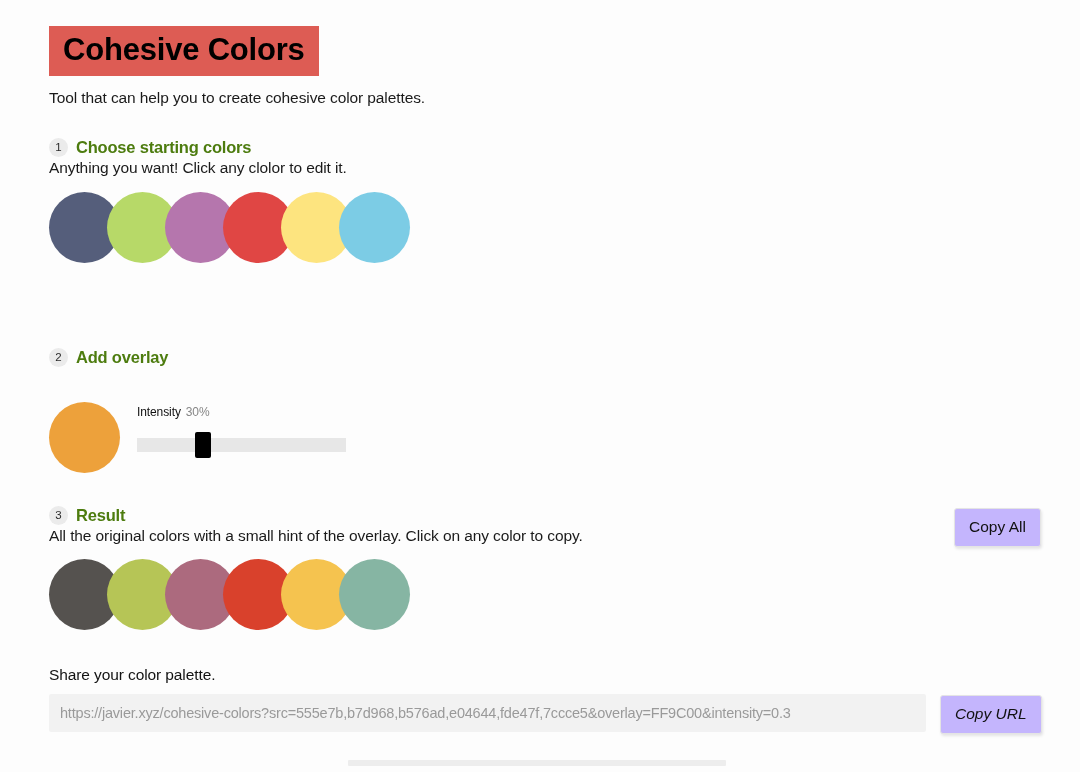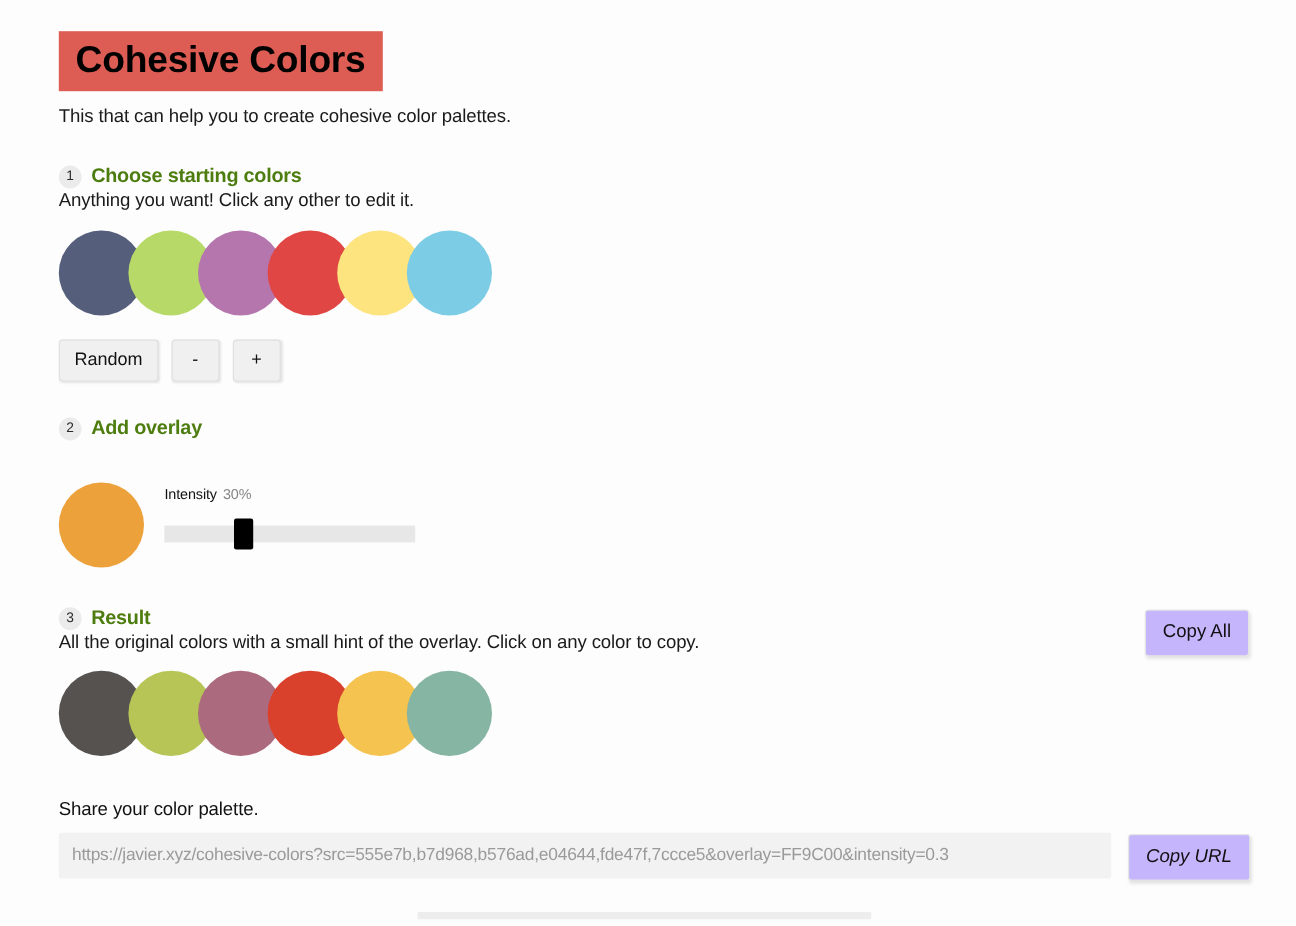--- a/index.html
+++ b/index.html
@@ -217,42 +217,37 @@
 </style>
 </head>
 <body>
 
 <div class="page">
 
   <div class="title-wrap">
     <span class="title" style="background: rgb(221, 92, 84);">Cohesive Colors</span>
   </div>
 
-  <div class="subtitle">This that can help you to create cohesive color palettes.</div>
+  <div class="subtitle">Tool that can help you to create cohesive color palettes.</div>
 
   <div class="step-head" style="left:49px; top:138px;">
     <span class="step-badge">1</span>
     <span class="step-title">Choose starting colors</span>
   </div>
-  <div class="step-desc" style="left:49px; top:159px;">Anything you want! Click any other to edit it.</div>
+  <div class="step-desc" style="left:49px; top:159px;">Anything you want! Click any clolor to edit it.</div>
 
   <div class="swatch-row" style="left:49px; top:192px;">
     <div class="swatch" style="background: rgb(85, 94, 123);"></div>
     <div class="swatch" style="background: rgb(183, 217, 104);"></div>
     <div class="swatch" style="background: rgb(181, 118, 173);"></div>
     <div class="swatch" style="background: rgb(224, 70, 68);"></div>
     <div class="swatch" style="background: rgb(253, 228, 127);"></div>
     <div class="swatch" style="background: rgb(124, 204, 229);"></div>
   </div>
 
-  <div class="btn-row" style="left:49px; top:283px;">
-    <div class="btn">Random</div>
-    <div class="btn small">-</div>
-    <div class="btn small">+</div>
-  </div>
 
   <div class="step-head" style="left:49px; top:348px;">
     <span class="step-badge">2</span>
     <span class="step-title">Add overlay</span>
   </div>
 
   <div class="overlay-circle" style="background: rgb(237, 161, 59);"></div>
 
   <div class="intensity-label">
     <span>Intensity</span><span class="intensity-value">30%</span>

